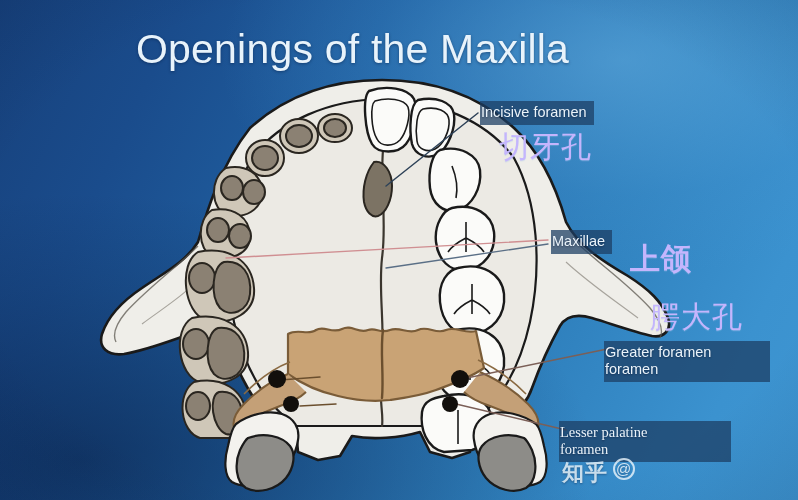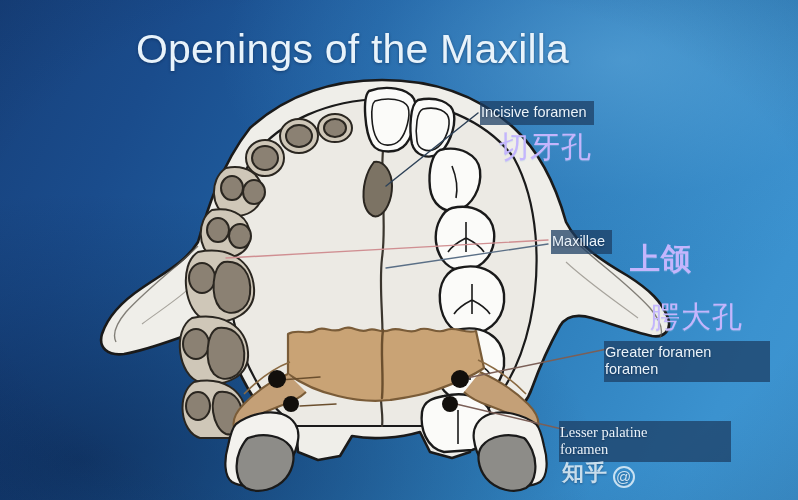--- a/index.html
+++ b/index.html
@@ -74,21 +74,21 @@
   #lbl-maxillae      { left:551px; top:230px;text-align:right; }
   #cn-maxillae       { left:630px; top:239px;font-weight:bold; }
   #lbl-greater       { left:604px; top:341px; width:166px; }
   #cn-greater        { left:650px; top:297px; }
   #lbl-lesser        { left:559px; top:421px; width:172px;font-family:Liberation Serif, serif; }
   #cn-lesser         { left:579px; top:387px; }
 
   
   #watermark {
     position:absolute; left:562px; top:458px;
-    display:flex; align-items:flex-end; gap:5px;
+    display:flex; align-items:flex-start; gap:5px;
     font-size:22px; color:rgba(236,246,252,.82);
     letter-spacing:1px;
     text-shadow:0 1px 2px rgba(0,15,45,.35);
     white-space:nowrap;
   }
   #watermark .wm-logo { font-weight:700; }
   #watermark .wm-at {
     display:inline-block; width:22px; height:22px; border-radius:50%;
     border:2px solid rgba(236,246,252,.8);
     font-size:15px; line-height:18px; text-align:center;

